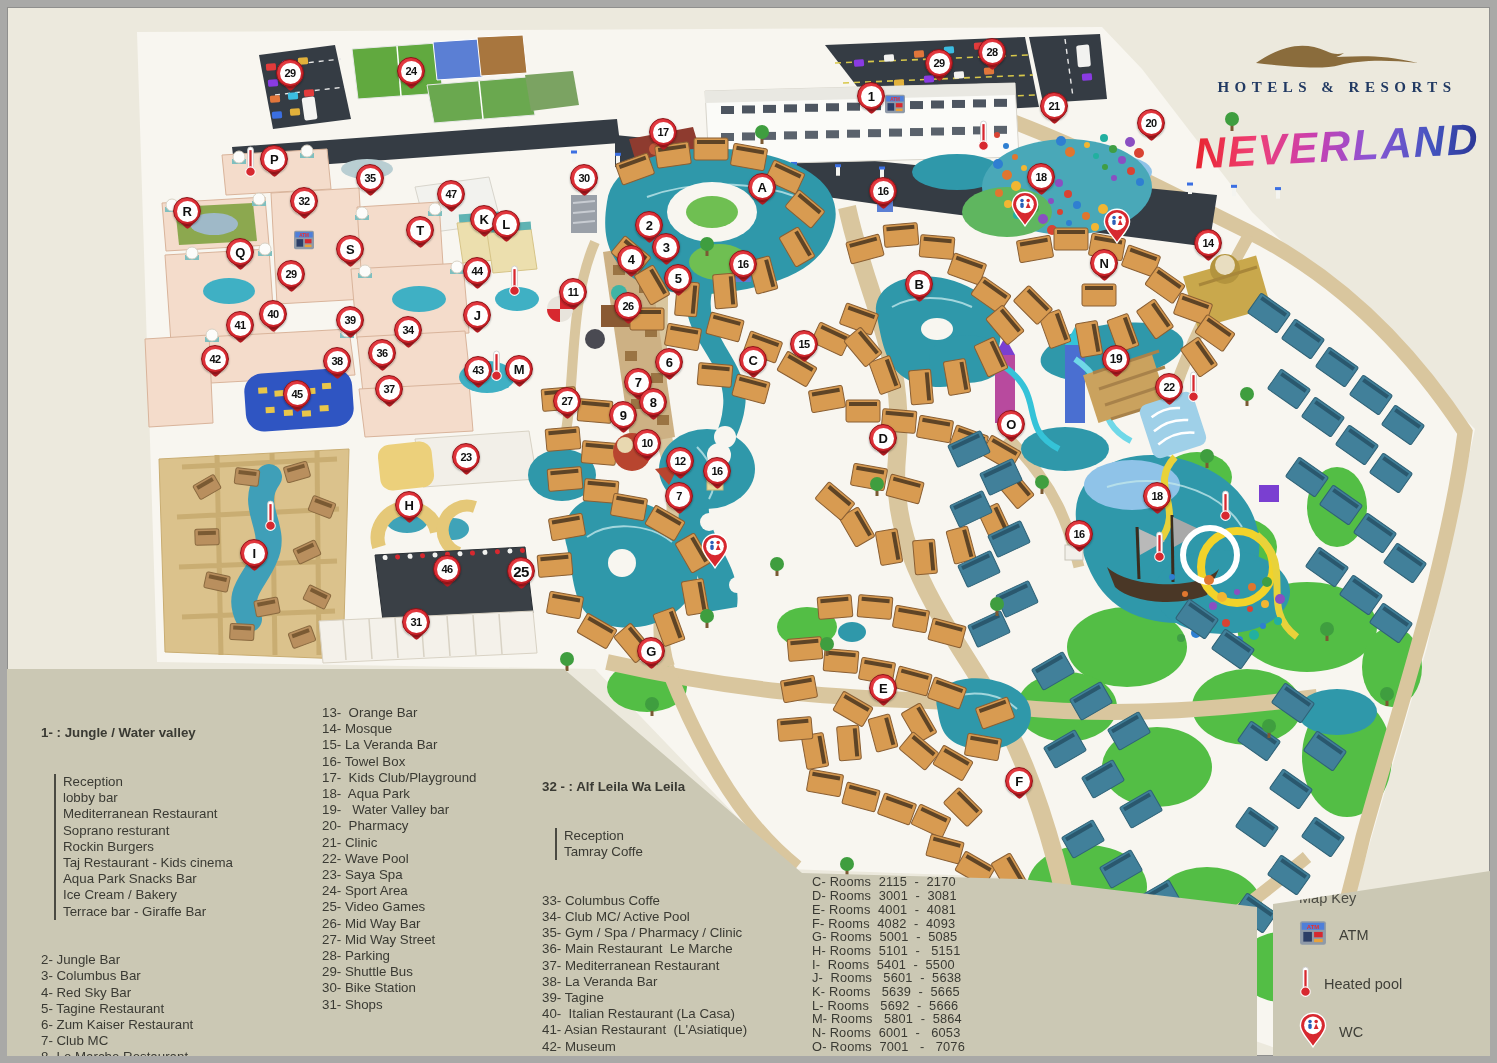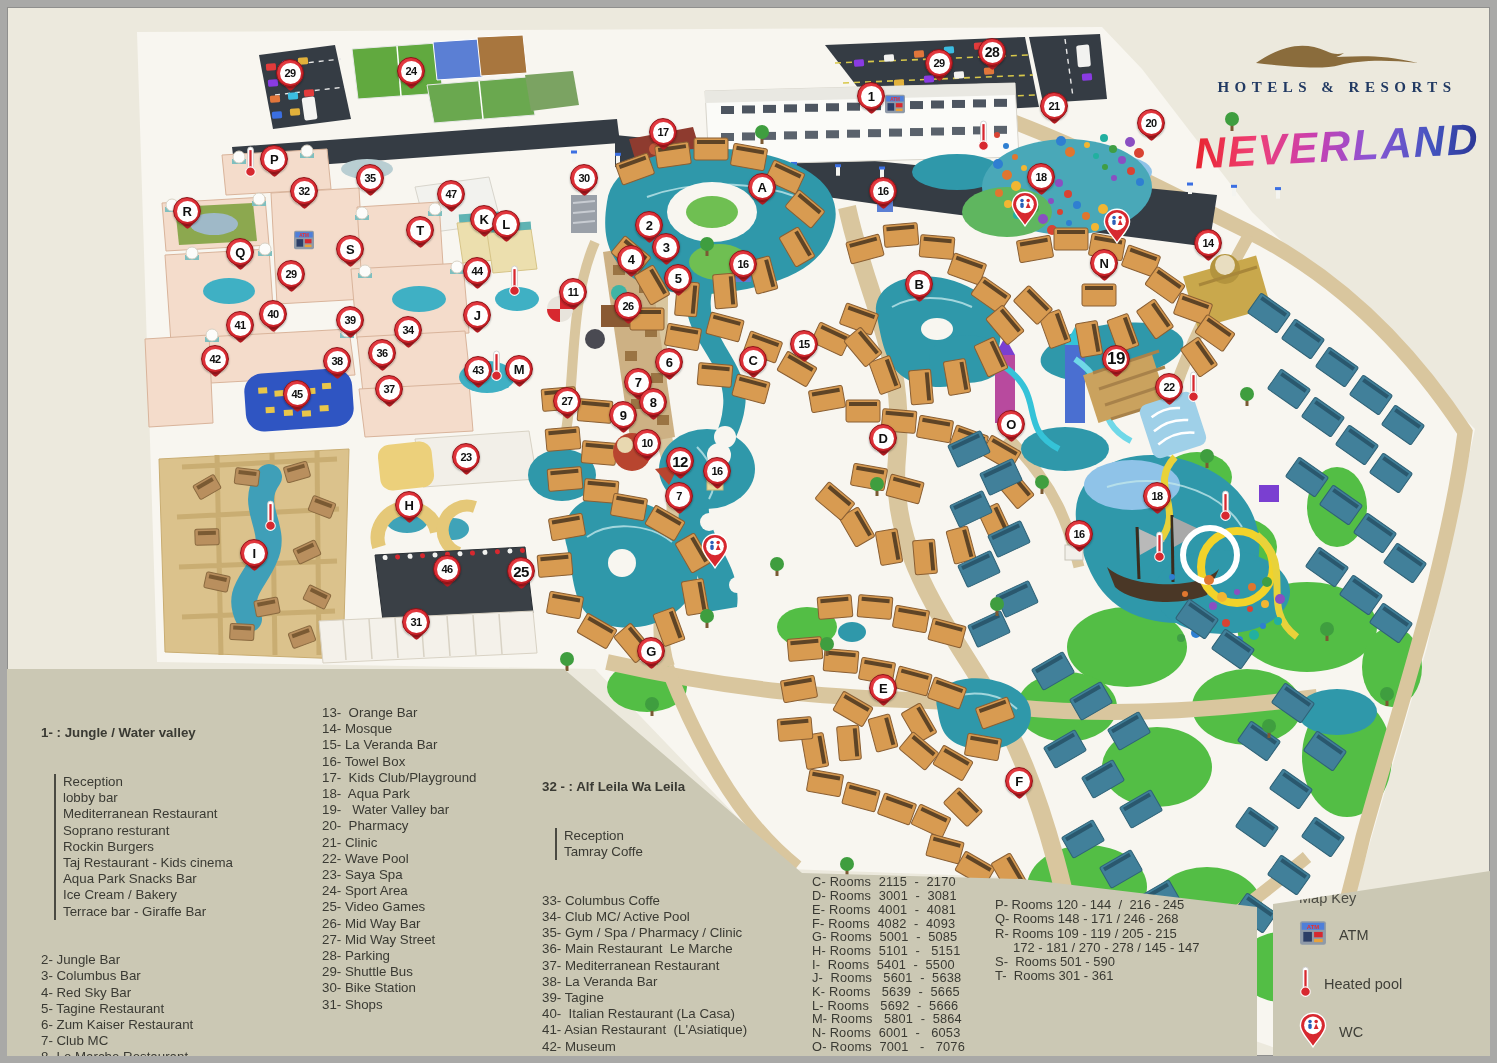--- a/index.html
+++ b/index.html
@@ -899,21 +899,20 @@
       <div class="leg-sub" id="leg-col1-sub"><div>Reception</div><div>lobby bar</div><div>Mediterranean Restaurant</div><div>Soprano resturant</div><div>Rockin Burgers</div><div>Taj Restaurant - Kids cinema</div><div>Aqua Park Snacks Bar</div><div>Ice Cream / Bakery</div><div>Terrace bar - Giraffe Bar</div></div>
       <div id="leg-col1-items"><div>2- Jungle Bar</div><div>3- Columbus Bar</div><div>4- Red Sky Bar</div><div>5- Tagine Restaurant</div><div>6- Zum Kaiser Restaurant</div><div>7- Club MC</div><div>8- Le Marche Restaurant</div></div>
     </div>
     <div id="leg-col2" class="leg-col"><div>13-  Orange Bar</div><div>14- Mosque</div><div>15- La Veranda Bar</div><div>16- Towel Box</div><div>17-  Kids Club/Playground</div><div>18-  Aqua Park</div><div>19-   Water Valley bar</div><div>20-  Pharmacy</div><div>21- Clinic</div><div>22- Wave Pool</div><div>23- Saya Spa</div><div>24- Sport Area</div><div>25- Video Games</div><div>26- Mid Way Bar</div><div>27- Mid Way Street</div><div>28- Parking</div><div>29- Shuttle Bus</div><div>30- Bike Station</div><div>31- Shops</div></div>
     <div id="leg-col3" class="leg-col">
       <div class="leg-title"><span>32 - : </span><span>Alf Leila Wa Leila</span></div>
       <div class="leg-sub" id="leg-col3-sub"><div>Reception</div><div>Tamray Coffe</div></div>
       <div id="leg-col3-items"><div>33- Columbus Coffe</div><div>34- Club MC/ Active Pool</div><div>35- Gym / Spa / Pharmacy / Clinic</div><div>36- Main Restaurant  Le Marche</div><div>37- Mediterranean Restaurant</div><div>38- La Veranda Bar</div><div>39- Tagine</div><div>40-  Italian Restaurant (La Casa)</div><div>41- Asian Restaurant  (L'Asiatique)</div><div>42- Museum</div><div>43- Kids Aquapark</div></div>
     </div>
     <div id="rooms-left" class="leg-col"><div>A- Rooms  1001  -  1122</div><div>B- Rooms  2001  -  2114</div><div>C- Rooms  2115  -  2170</div><div>D- Rooms  3001  -  3081</div><div>E- Rooms  4001  -  4081</div><div>F- Rooms  4082  -  4093</div><div>G- Rooms  5001  -  5085</div><div>H- Rooms  5101  -   5151</div><div>I-  Rooms  5401  -  5500</div><div>J-  Rooms   5601  -  5638</div><div>K- Rooms   5639  -  5665</div><div>L- Rooms   5692  -  5666</div><div>M- Rooms   5801  -  5864</div><div>N- Rooms  6001  -   6053</div><div>O- Rooms  7001   -   7076</div></div>
-    <div id="rooms-right" class="leg-col"><div>P- Rooms 120 - 144  /  216 - 245</div><div>Q- Rooms 148 - 171 / 246 - 268</div><div>R- Rooms 109 - 119 / 205 - 215</div><div>     172 - 181 / 270 - 278 / 145 - 147</div><div>S-  Rooms 501 - 590</div><div>T-  Rooms 301 - 361</div></div>
   </div>
 
   <div id="map-key">
     <div class="mk-title">Map Key</div>
     <div id="mk-rows">
         <div class="mk-row" style="top: 58px;">
           <span><svg width="28" height="26" viewBox="0 0 26 24">
               <rect x="1" y="1" width="24" height="22" rx="2" fill="#8f9aa8"></rect>
               <rect x="2.5" y="2.5" width="21" height="6.5" fill="#4f7fd9"></rect>
               <text x="13" y="8" font-size="5.5" font-weight="bold" fill="#e8302f" text-anchor="middle" font-family="Liberation Sans,sans-serif">ATM</text>
@@ -970,21 +969,21 @@
         <span class="inner" style="font-size:13px">1</span>
       </div>
       <div class="pin" style="left: 932px; top: 56px;">
         <span class="tail"></span>
         <span class="body"></span>
         <span class="inner" style="font-size:11px">29</span>
       </div>
       <div class="pin" style="left: 985px; top: 45px;">
         <span class="tail"></span>
         <span class="body"></span>
-        <span class="inner" style="font-size:14px">28</span>
+        <span class="inner" style="font-size:11px">28</span>
       </div>
       <div class="pin" style="left: 1047px; top: 99px;">
         <span class="tail"></span>
         <span class="body"></span>
         <span class="inner" style="font-size:11px">21</span>
       </div>
       <div class="pin" style="left: 1144px; top: 116px;">
         <span class="tail"></span>
         <span class="body"></span>
         <span class="inner" style="font-size:11px">20</span>
@@ -1022,21 +1021,21 @@
       <div class="pin" style="left: 755px; top: 180px;">
         <span class="tail"></span>
         <span class="body"></span>
         <span class="inner" style="font-size:13px">A</span>
       </div>
       <div class="pin" style="left: 180px; top: 204px;">
         <span class="tail"></span>
         <span class="body"></span>
         <span class="inner" style="font-size:13px">R</span>
       </div>
-      <div class="pin" style="left: 297px; top: 184px;">
+      <div class="pin" style="left: 297px; top: 194px;">
         <span class="tail"></span>
         <span class="body"></span>
         <span class="inner" style="font-size:11px">32</span>
       </div>
       <div class="pin" style="left: 444px; top: 187px;">
         <span class="tail"></span>
         <span class="body"></span>
         <span class="inner" style="font-size:11px">47</span>
       </div>
       <div class="pin" style="left: 477px; top: 212px;">
@@ -1160,21 +1159,21 @@
         <span class="inner" style="font-size:11px">36</span>
       </div>
       <div class="pin" style="left: 208px; top: 352px;">
         <span class="tail"></span>
         <span class="body"></span>
         <span class="inner" style="font-size:11px">42</span>
       </div>
       <div class="pin" style="left: 1109px; top: 352px;">
         <span class="tail"></span>
         <span class="body"></span>
-        <span class="inner" style="font-size:17px">19</span>
+        <span class="inner" style="font-size:12px">19</span>
       </div>
       <div class="pin" style="left: 746px; top: 353px;">
         <span class="tail"></span>
         <span class="body"></span>
         <span class="inner" style="font-size:13px">C</span>
       </div>
       <div class="pin" style="left: 330px; top: 354px;">
         <span class="tail"></span>
         <span class="body"></span>
         <span class="inner" style="font-size:11px">38</span>
@@ -1245,21 +1244,21 @@
         <span class="inner" style="font-size:11px">10</span>
       </div>
       <div class="pin" style="left: 459px; top: 450px;">
         <span class="tail"></span>
         <span class="body"></span>
         <span class="inner" style="font-size:11px">23</span>
       </div>
       <div class="pin" style="left: 673px; top: 454px;">
         <span class="tail"></span>
         <span class="body"></span>
-        <span class="inner" style="font-size:15px">12</span>
+        <span class="inner" style="font-size:11px">12</span>
       </div>
       <div class="pin" style="left: 710px; top: 464px;">
         <span class="tail"></span>
         <span class="body"></span>
         <span class="inner" style="font-size:11px">16</span>
       </div>
       <div class="pin" style="left: 1150px; top: 489px;">
         <span class="tail"></span>
         <span class="body"></span>
         <span class="inner" style="font-size:11px">18</span>

